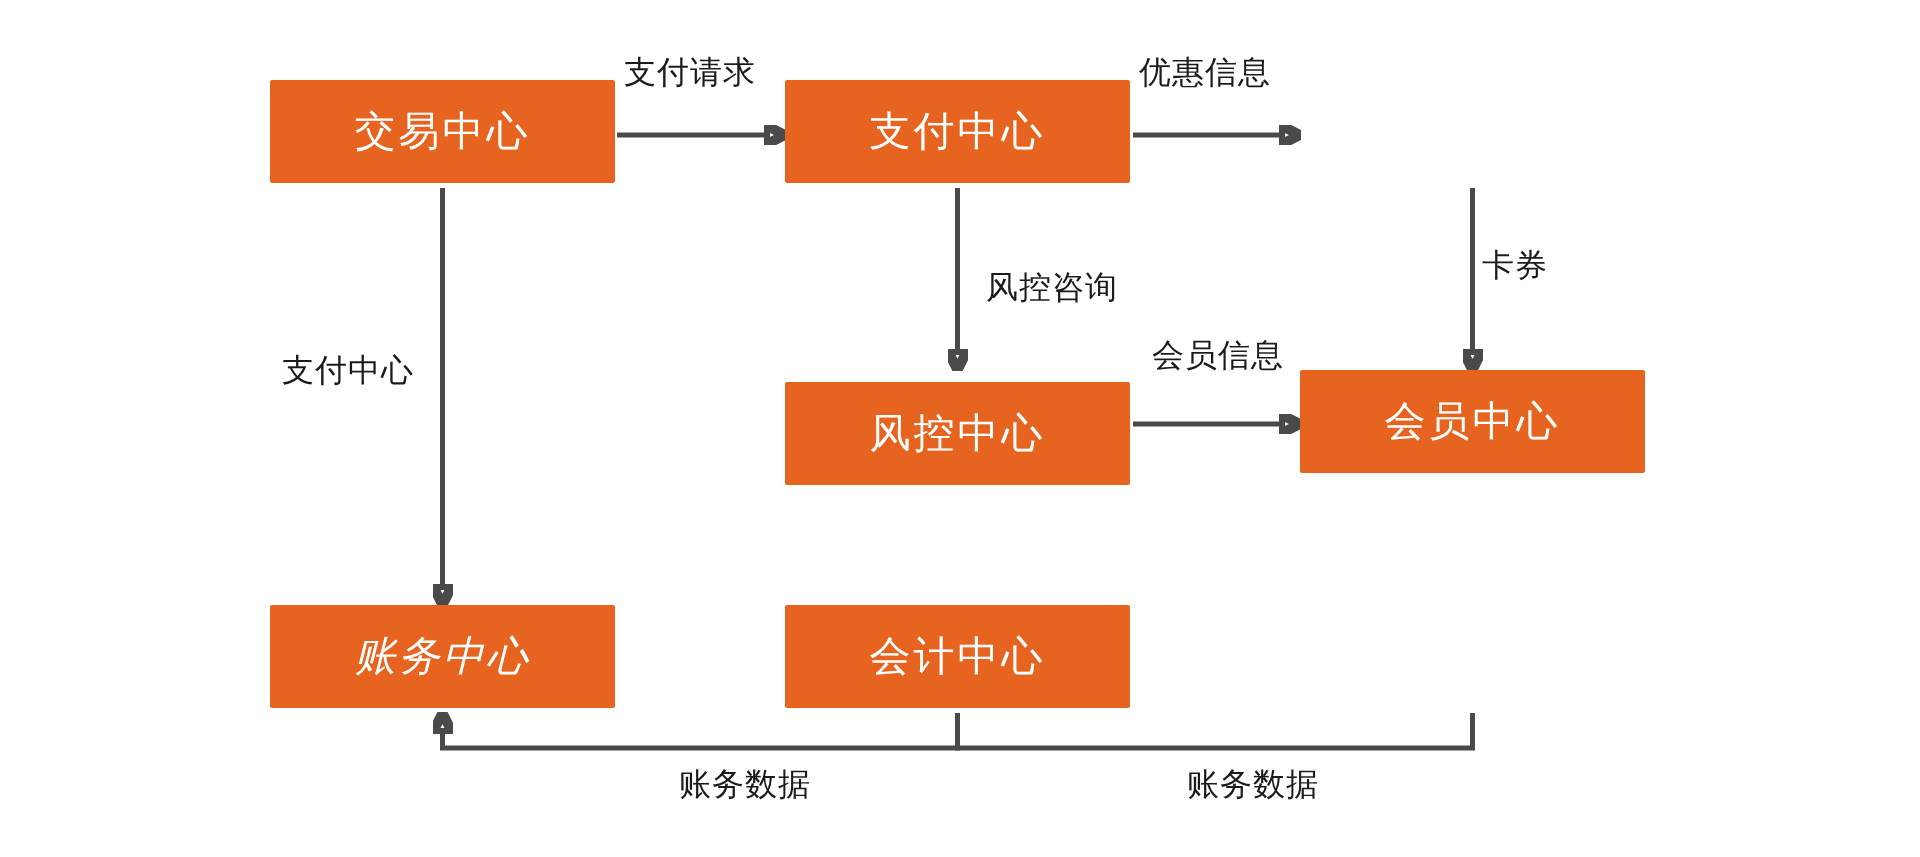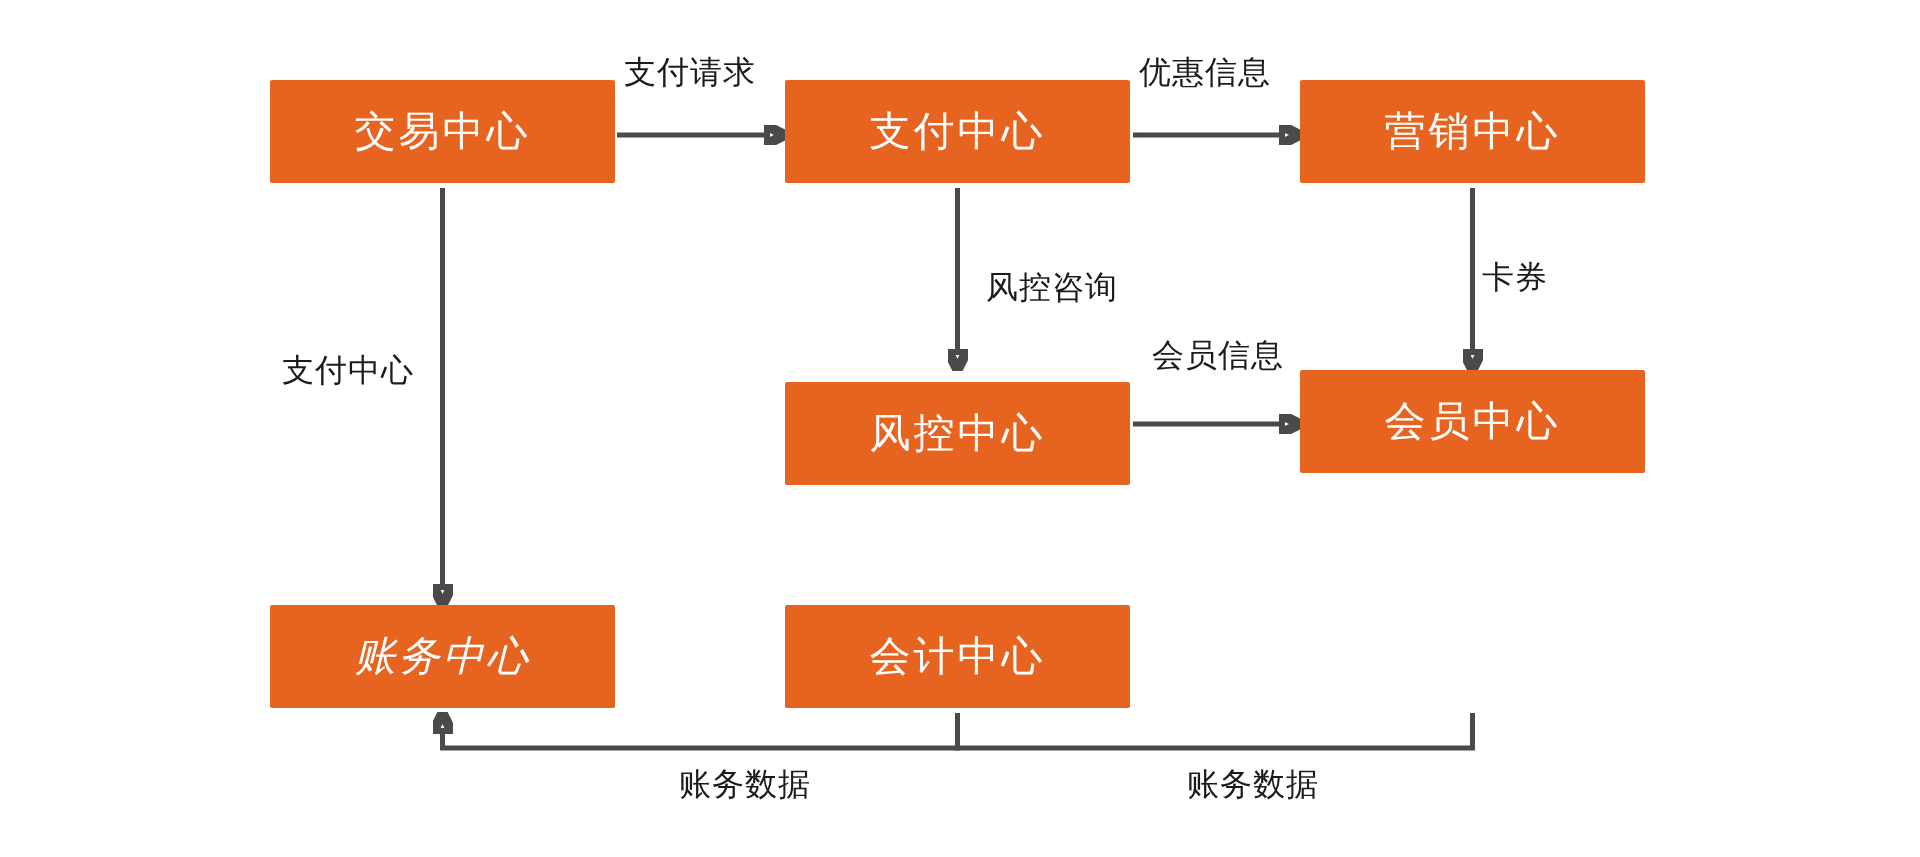--- a/index.html
+++ b/index.html
@@ -42,21 +42,21 @@
   .n-marketing {left:1300px; top:80px;}
   .n-risk      {left:785px;  top:370px;margin-top:12px;}
   .n-member    {left:1300px; top:370px;text-align:right;}
   .n-billing   {left:270px;  top:605px;font-style:italic;}
   .n-accounting{left:785px;  top:605px;}
   .n-clearing  {left:1300px; top:605px;}
   
   .e-payreq     {left:690px;  top:73px;font-family:Liberation Mono, monospace;}
   .e-promo      {left:1205px; top:73px;}
   .e-riskconsult{left:1052px; top:288px;}
-  .e-coupon     {left:1515px; top:266px;margin-top:12px;}
+  .e-coupon     {left:1515px; top:266px;}
   .e-memberinfo {left:1218px; top:356px;}
   .e-txrecord   {left:348px;  top:371px;}
   .e-acctdata-1 {left:745px;  top:785px;}
   .e-acctdata-2 {left:1253px; top:785px;}
 </style>
 </head>
 <body>
 
 <div class="canvas">
 
@@ -75,23 +75,20 @@
     <path d="M957.5,713 V750.5"></path>
     <path d="M1472.5,713 V748 H442.5 V731" marker-end="url(#ah)"></path>
   </svg>
 
   <div class="node n-trading">
     <span>交易中心</span>
   </div>
   <div class="node n-payment">
     <span>支付中心</span>
   </div>
-  <div class="node n-marketing">
-    <span>营销中心</span>
-  </div>
   <div class="node n-risk">
     <span>风控中心</span>
   </div>
   <div class="node n-member">
     <span>会员中心</span>
   </div>
   <div class="node n-billing">
     <span>账务中心</span>
   </div>
   <div class="node n-accounting">

